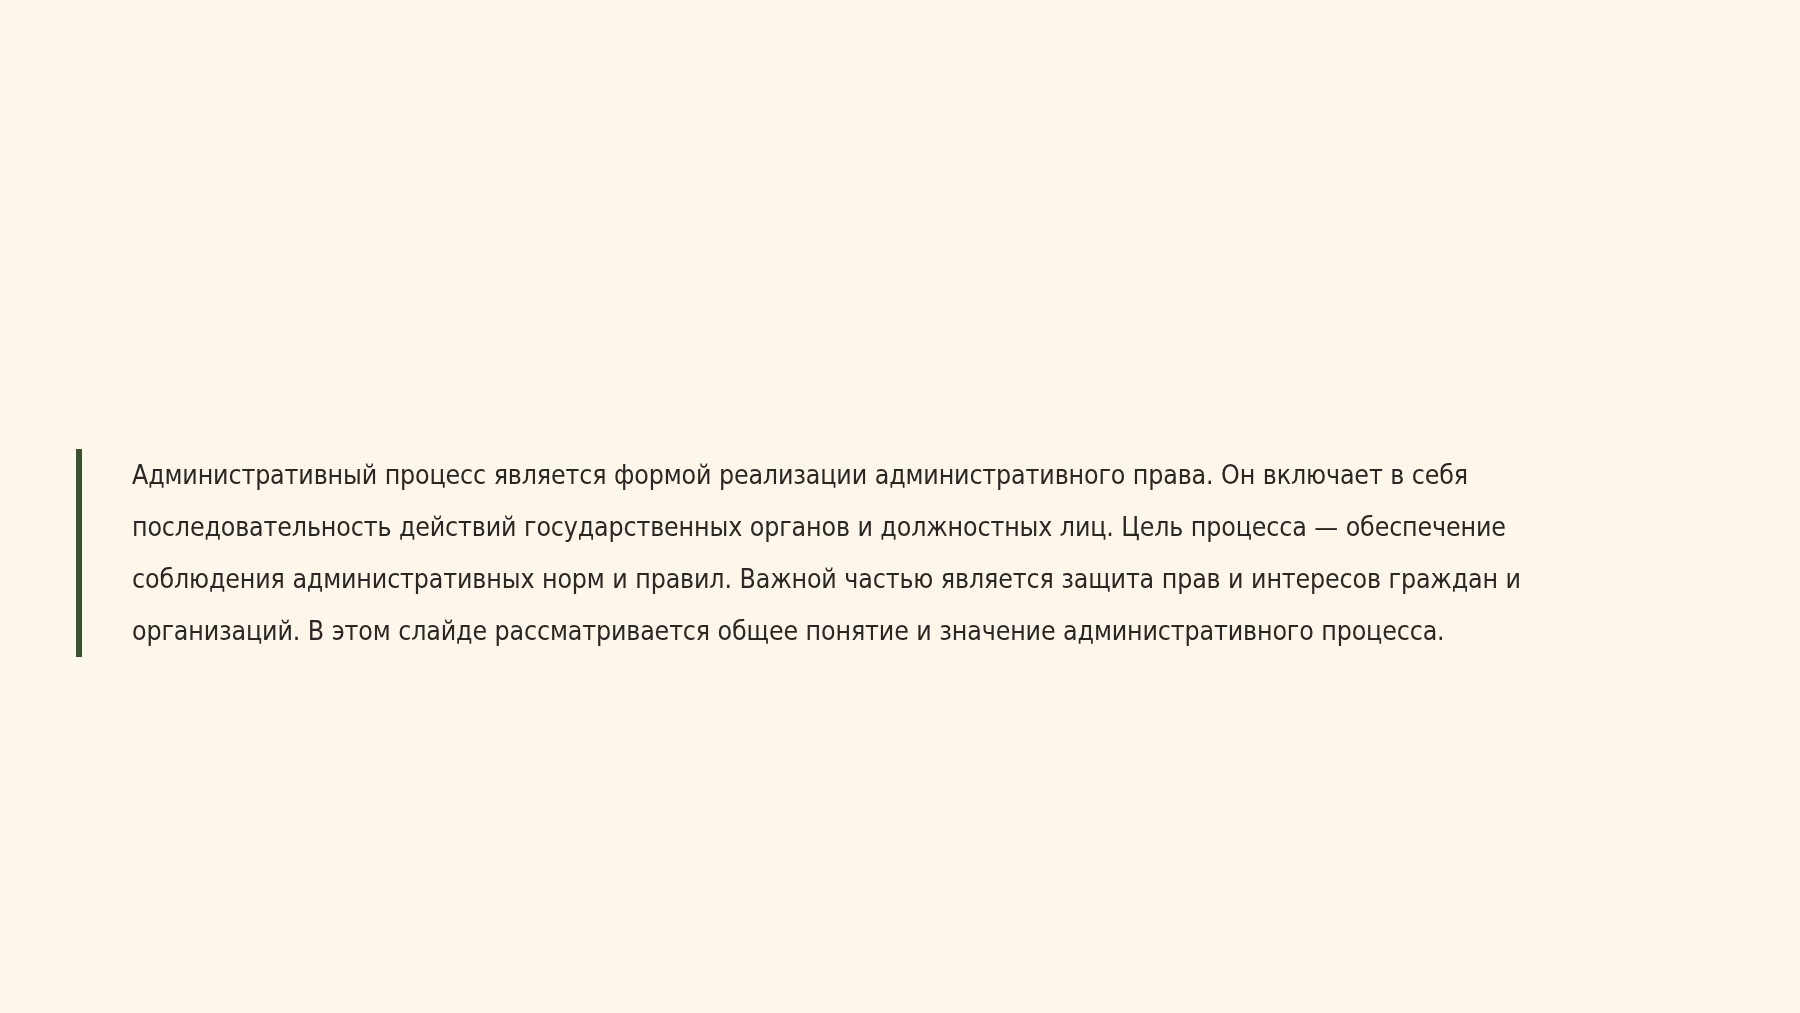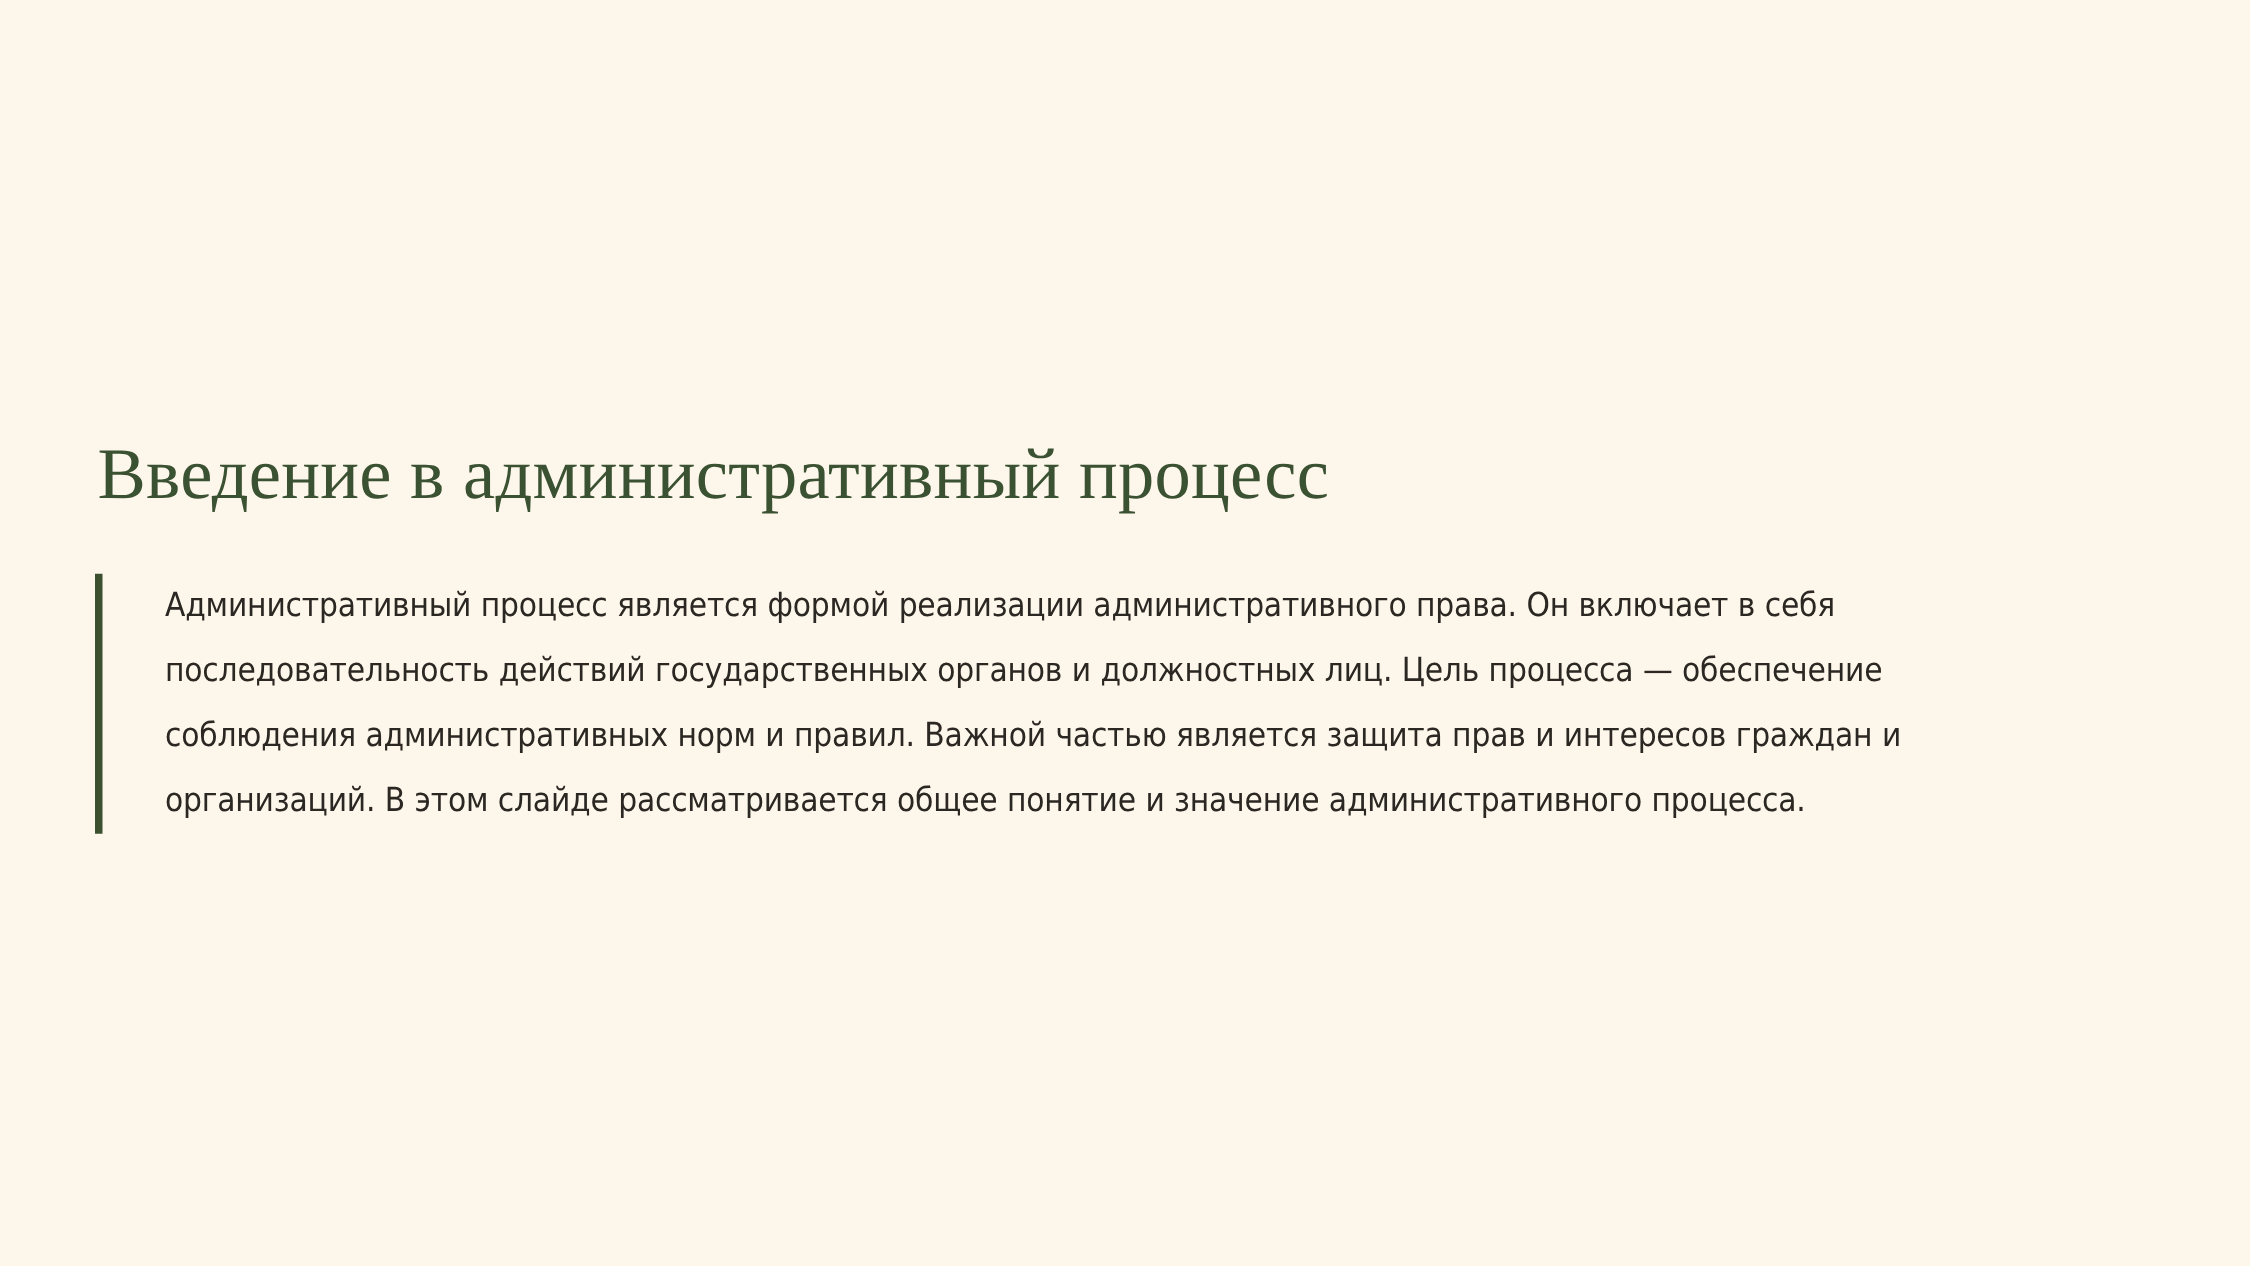--- a/index.html
+++ b/index.html
@@ -36,21 +36,21 @@
     line-height: 1.08;
     letter-spacing: 0.2px;
     color: #3a5132;
     white-space: nowrap;
   }
 
   
   #body-block {
     position: absolute;
     left: 76px;
-    top: 459px;
+    top: 449px;
     width: 1600px;
     display: flex;
     align-items: stretch;
   }
 
   #accent-bar {
     flex: 0 0 auto;
     width: 6px;
     min-height: 205px;
     background: #3c5130;
@@ -72,21 +72,20 @@
     text-align: left;
     letter-spacing: -0.15px;
     word-spacing: 0.2px;
   }
 </style>
 </head>
 <body>
 
 <div id="slide">
 
-  <h1 id="slide-title">Введение в административный процесс</h1>
 
   <div id="body-block">
 
     <div id="accent-bar"></div>
 
     <p id="body-text">Административный процесс является формой реализации административного права. Он включает в себя последовательность действий государственных органов и должностных лиц. Цель процесса — обеспечение соблюдения административных норм и правил. Важной частью является защита прав и интересов граждан и организаций. В этом слайде рассматривается общее понятие и значение административного процесса.</p>
 
   </div>
 
 </div>

